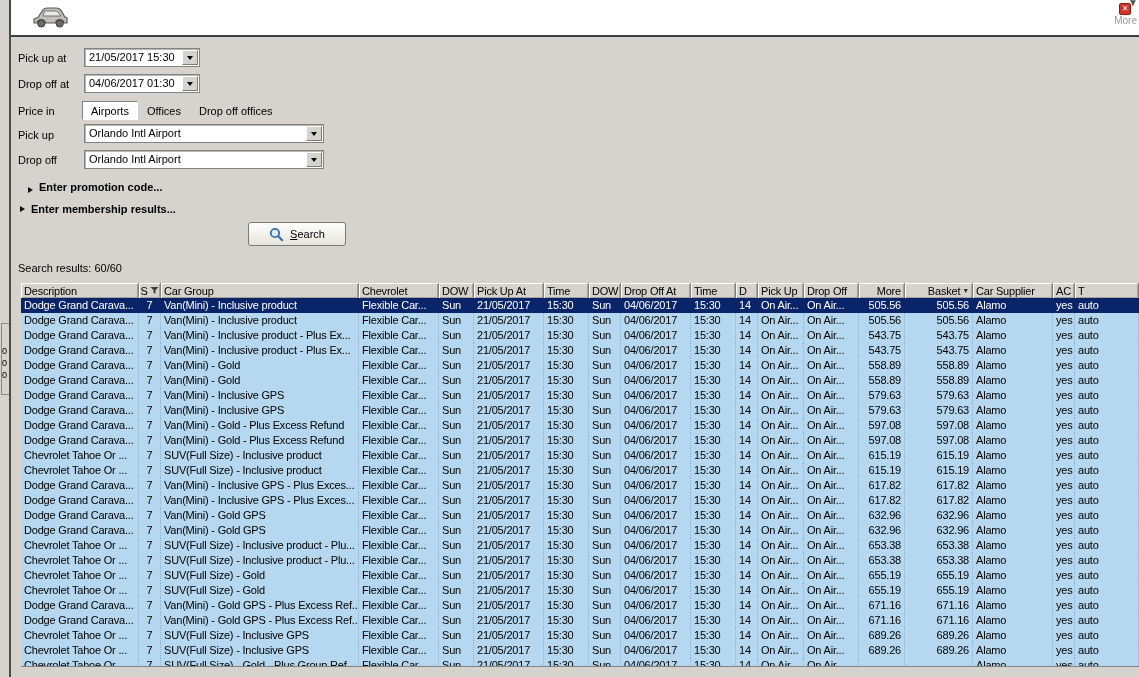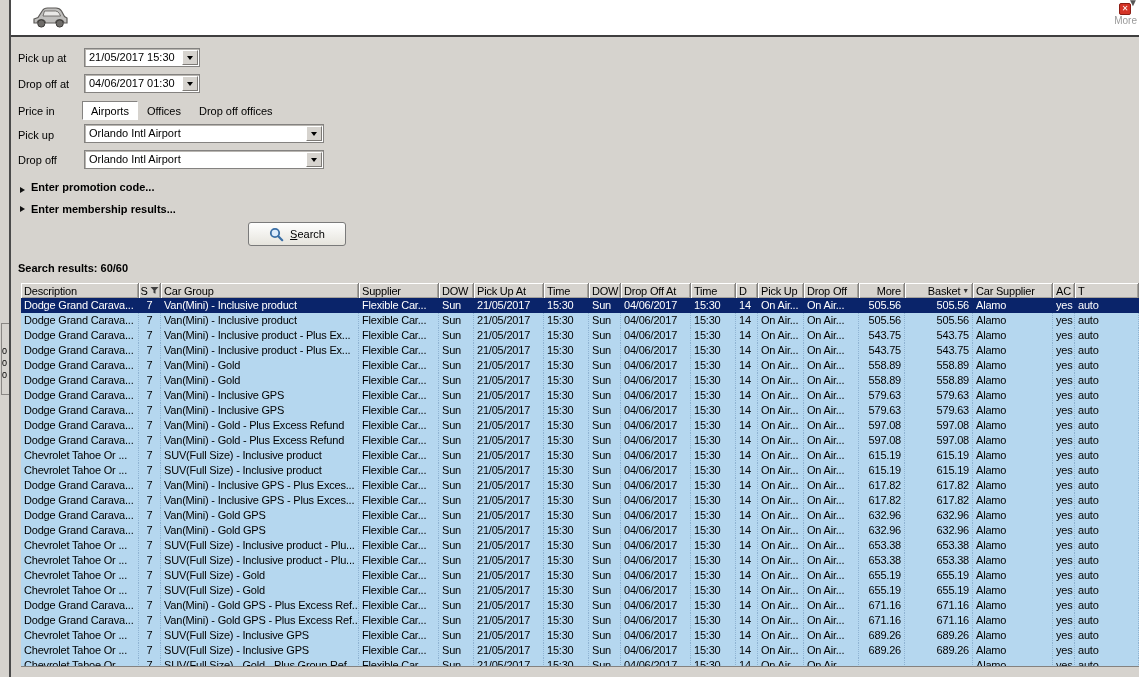--- a/index.html
+++ b/index.html
@@ -31,21 +31,21 @@
   .dd-tri { width:0; height:0; border-left:3.5px solid transparent; border-right:3.5px solid transparent; border-top:4px solid #000; }
   .seg { position:absolute; display:flex; height:19px; align-items:stretch; }
   .seg-item { padding:3px 8px 0 8px; border:1px solid transparent; cursor:pointer; white-space:nowrap; }
   .seg-item.selected { background:#ffffff; border-color:#848280 #ffffff #ffffff #848280; }
   .expander { position:absolute; display:flex; align-items:center; gap:6px; cursor:pointer; }
   .exp-tri { width:0; height:0; border-top:3.5px solid transparent; border-bottom:3.5px solid transparent; border-left:5px solid #111; }
   .exp-label { font-weight:bold; }
   .search-btn { position:absolute; left:248px; top:222px; width:98px; height:24px; border:1px solid #7a7a7a; border-radius:3px; background:linear-gradient(#fefefe,#e6e4dd); display:flex; align-items:center; justify-content:center; gap:6px; cursor:pointer; }
   .search-btn-label { display:inline-block; }
   .search-btn-label::first-letter { text-decoration:underline; }
-  .results-summary { position:absolute; left:18px; top:262px; font-weight:bold; }
+  .results-summary { position:absolute; left:18px; top:262px; font-weight:normal; }
   
   .rtable { position:absolute; left:21px; top:283px; width:1118px; height:384px; overflow:hidden; background:#b5d7ef; border-bottom:1px solid #848280; z-index:1; }
   .thead { display:flex; height:15px; }
   .th { flex:0 0 auto; display:flex; align-items:center; gap:2px; background:#d6d3ce; border-right:1px solid #848280; box-shadow:inset 1px 1px 0 #ffffff, inset -1px -1px 0 #a5a29c; padding:0 3px; white-space:nowrap; overflow:hidden; letter-spacing:-0.2px; cursor:pointer; }
   .th.al-right { justify-content:flex-end; }
   .th.al-center { justify-content:center; }
   .tr { display:flex; height:15px; background:#b5d7ef; cursor:pointer; }
   .tr.selected { background:#0a246a; color:#fff; }
   .td { flex:0 0 auto; line-height:15px; padding:0 3px; white-space:nowrap; overflow:hidden; border-right:1px dotted #8fb3d2; letter-spacing:-0.2px; }
   .td.al-right { text-align:right; }
@@ -111,21 +111,21 @@
 </div>
 
 <span class="flabel" style="left:18px; top:154px;">Drop off</span>
 <div class="combo" style="left:84px; top:150px; width:240px;">
   <span class="combo-val">Orlando Intl Airport</span>
   <span class="dd-btn">
       <span class="dd-tri"></span>
     </span>
 </div>
 
-<div class="expander" style="left:20px; top:181px;align-items:flex-end;">
+<div class="expander" style="left:28px; top:181px;align-items:flex-end;">
   <span class="exp-tri"></span>
   <span class="exp-label">Enter promotion code...</span>
 </div>
 <div class="expander" style="left:20px; top:203px;">
   <span class="exp-tri"></span>
   <span class="exp-label">Enter membership results...</span>
 </div>
 
 <div class="search-btn">
   <svg width="15" height="15" viewBox="0 0 15 15">
@@ -145,21 +145,21 @@
       <div class="th al-center" style="width: 22px;">
         <span>S</span>
         <span><svg width="9" height="9" viewBox="0 0 9 9">
             <path d="M0.5 1 h8 l-3 3.2 v3.6 l-2 -1.1 v-2.5 z" fill="#3f3f3f"></path>
           </svg></span>
       </div>
       <div class="th" style="width: 198px;">
         <span>Car Group</span>
       </div>
       <div class="th" style="width: 80px;">
-        <span>Supplier</span>
+        <span>Chevrolet</span>
       </div>
       <div class="th" style="width: 35px;">
         <span>DOW</span>
       </div>
       <div class="th" style="width: 70px;">
         <span>Pick Up At</span>
       </div>
       <div class="th" style="width: 45px;">
         <span>Time</span>
       </div>

